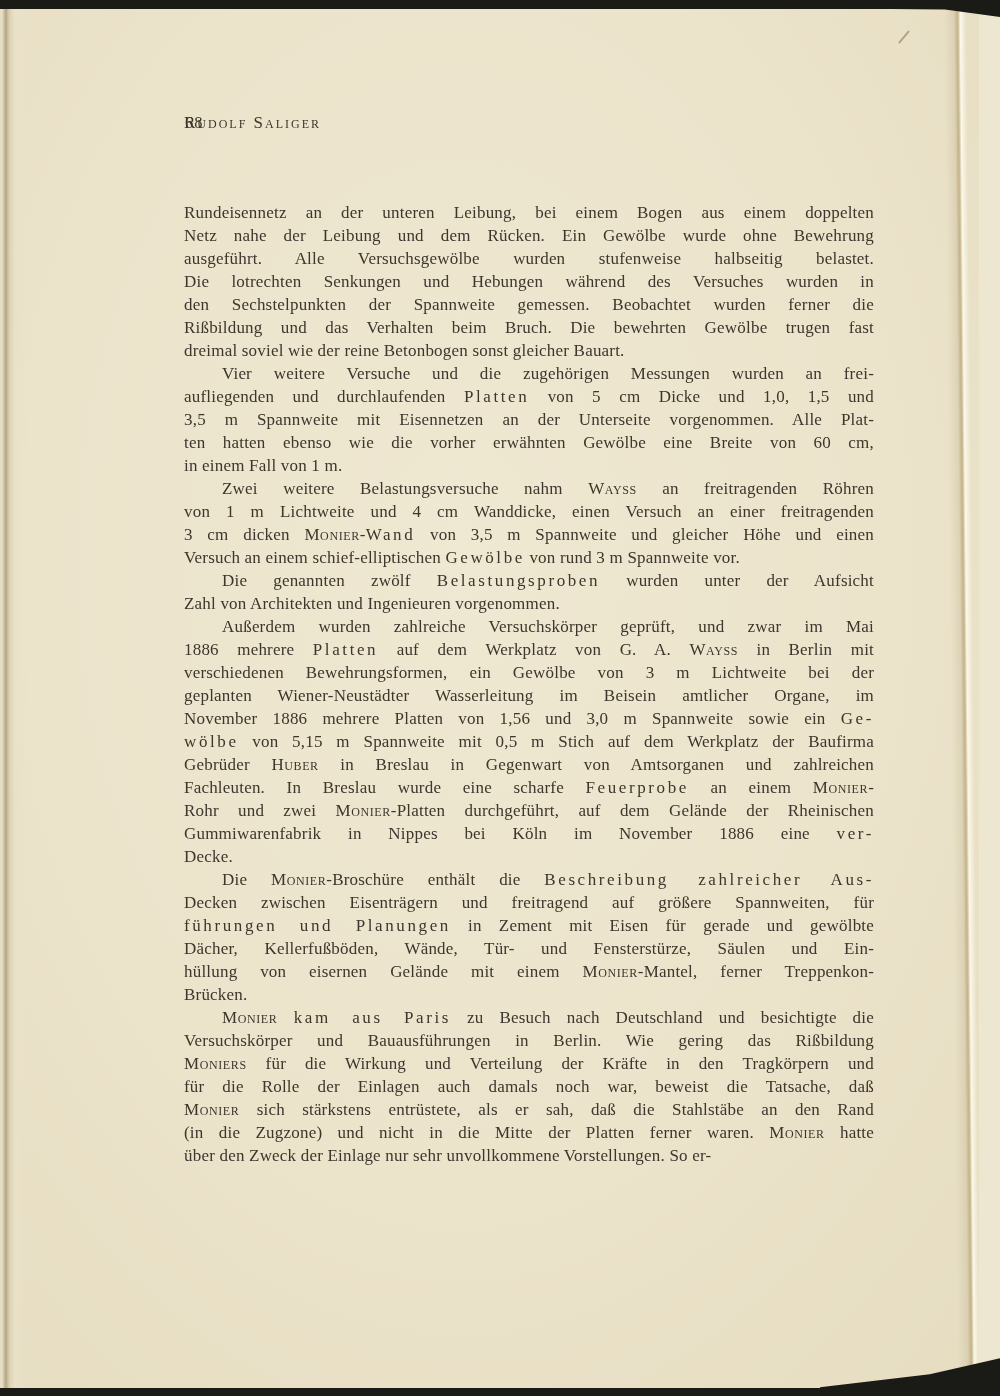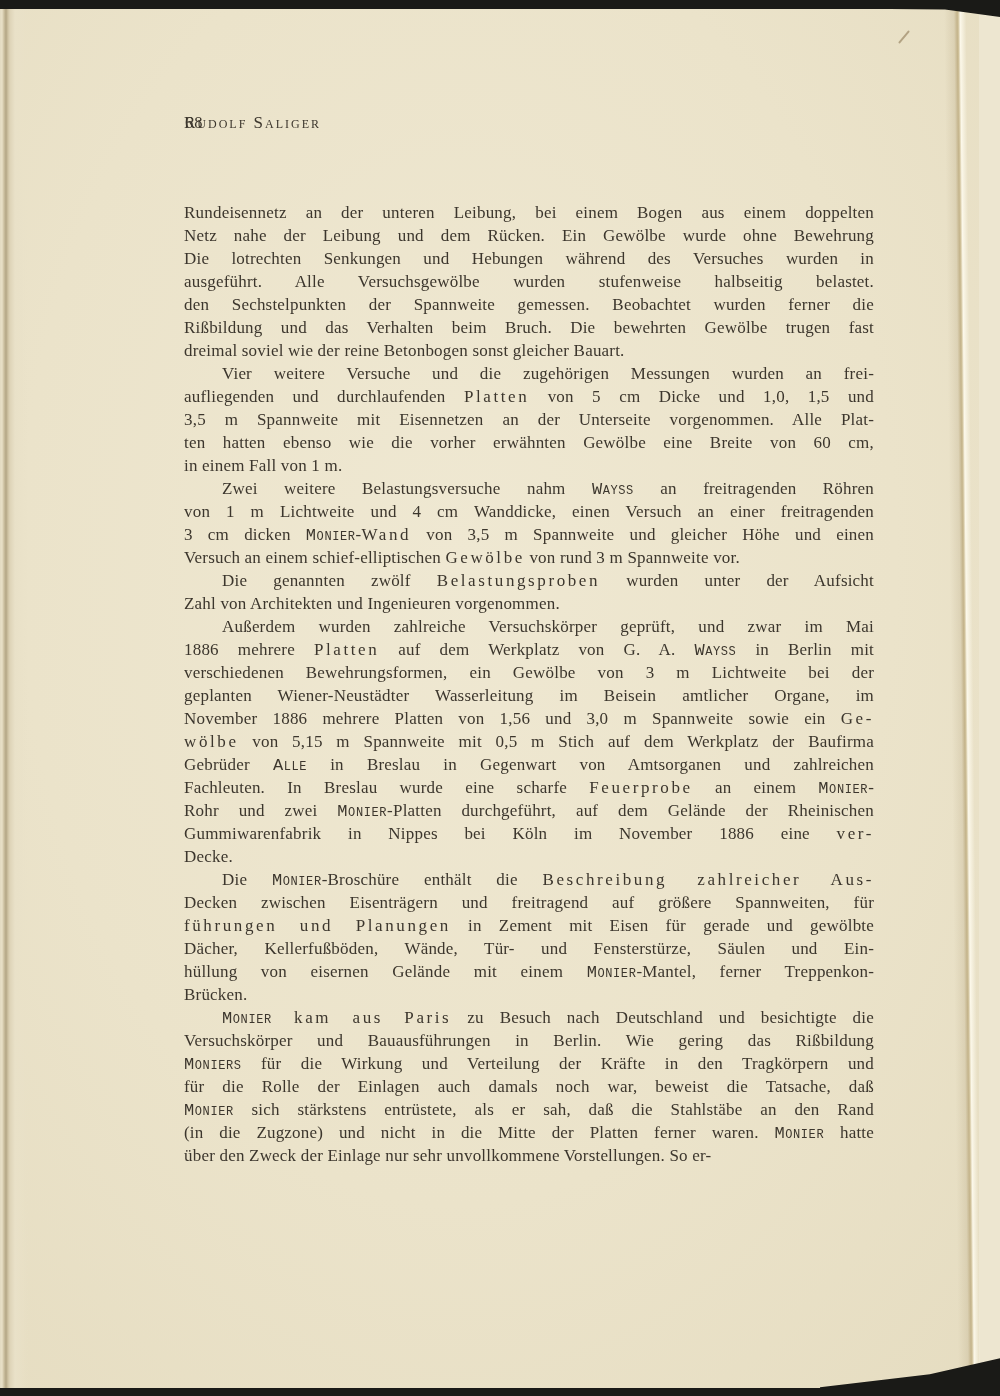--- a/index.html
+++ b/index.html
@@ -64,41 +64,41 @@
     color:#3c362d;font-size:17px;letter-spacing:0.2px;margin-top:42px;
   }
   .line{
     height:23px;line-height:23px;
     text-align:justify;text-align-last:justify;
     white-space:nowrap;
   }
   .line.last{text-align-last:left;}
   .line.first-indent{text-indent:38px;}
   .sp{letter-spacing:2.6px;word-spacing:3px;}
-  .sc{font-variant:small-caps;letter-spacing:0.6px;font-family:Liberation Mono, monospace;}
+  .sc{font-variant:small-caps;letter-spacing:0.6px;}
 </style>
 </head>
 <body>
 
 <div class="scan">
   <div class="paper">
     <div class="gutter-shadow"></div>
     <div class="edge-right"></div>
     <div class="fold-line"></div>
     <div class="scratch"></div>
     <div class="running-head">
       <span class="page-num">68</span>
       <span class="head-title">Rudolf Saliger</span>
     </div>
     <div class="text-block">
         <div class="para">
           <div class="line"><span>Rundeisennetz an der unteren Leibung, bei einem Bogen aus einem doppelten</span></div>
           <div class="line"><span>Netz nahe der Leibung und dem Rücken. Ein Gewölbe wurde ohne Bewehrung</span></div>
+          <div class="line"><span>ausgeführt. Alle Versuchsgewölbe wurden stufenweise halbseitig belastet.</span></div>
           <div class="line"><span>Die lotrechten Senkungen und Hebungen während des Versuches wurden in</span></div>
-          <div class="line"><span>ausgeführt. Alle Versuchsgewölbe wurden stufenweise halbseitig belastet.</span></div>
           <div class="line"><span>den Sechstelpunkten der Spannweite gemessen. Beobachtet wurden ferner die</span></div>
           <div class="line"><span>Rißbildung und das Verhalten beim Bruch. Die bewehrten Gewölbe trugen fast</span></div>
           <div class="line last"><span>dreimal soviel wie der reine Betonbogen sonst gleicher Bauart.</span></div>
         </div>
         <div class="para">
           <div class="line first-indent"><span>Vier weitere Versuche und die zugehörigen Messungen wurden an frei-</span></div>
           <div class="line"><span>aufliegenden und durchlaufenden </span><span class="sp">Platten</span><span> von 5 cm Dicke und 1,0, 1,5 und</span></div>
           <div class="line"><span>3,5 m Spannweite mit Eisennetzen an der Unterseite vorgenommen. Alle Plat-</span></div>
           <div class="line"><span>ten hatten ebenso wie die vorher erwähnten Gewölbe eine Breite von 60 cm,</span></div>
           <div class="line last"><span>in einem Fall von 1 m.</span></div>
@@ -113,21 +113,21 @@
           <div class="line first-indent"><span>Die genannten zwölf </span><span class="sp">Belastungsproben</span><span> wurden unter der Aufsicht</span></div>
           <div class="line last"><span>Zahl von Architekten und Ingenieuren vorgenommen.</span></div>
         </div>
         <div class="para">
           <div class="line first-indent"><span>Außerdem wurden zahlreiche Versuchskörper geprüft, und zwar im Mai</span></div>
           <div class="line"><span>1886 mehrere </span><span class="sp">Platten</span><span> auf dem Werkplatz von G. A. </span><span class="sc">Wayss</span><span> in Berlin mit</span></div>
           <div class="line"><span>verschiedenen Bewehrungsformen, ein Gewölbe von 3 m Lichtweite bei der</span></div>
           <div class="line"><span>geplanten Wiener-Neustädter Wasserleitung im Beisein amtlicher Organe, im</span></div>
           <div class="line"><span>November 1886 mehrere Platten von 1,56 und 3,0 m Spannweite sowie ein </span><span class="sp">Ge-</span></div>
           <div class="line"><span class="sp">wölbe</span><span> von 5,15 m Spannweite mit 0,5 m Stich auf dem Werkplatz der Baufirma</span></div>
-          <div class="line"><span>Gebrüder </span><span class="sc">Alle</span><span> in Breslau in Gegenwart von Amtsorganen und zahlreichen</span></div>
+          <div class="line"><span>Gebrüder </span><span class="sc">Huber</span><span> in Breslau in Gegenwart von Amtsorganen und zahlreichen</span></div>
           <div class="line"><span>Fachleuten. In Breslau wurde eine scharfe </span><span class="sp">Feuerprobe</span><span> an einem </span><span class="sc">Monier</span><span>-</span></div>
           <div class="line"><span>Rohr und zwei </span><span class="sc">Monier</span><span>-Platten durchgeführt, auf dem Gelände der Rheinischen</span></div>
           <div class="line"><span>Gummiwarenfabrik in Nippes bei Köln im November 1886 eine </span><span class="sp">ver-</span></div>
           <div class="line last"><span>Decke.</span></div>
         </div>
         <div class="para">
           <div class="line first-indent"><span>Die </span><span class="sc">Monier</span><span>-Broschüre enthält die </span><span class="sp">Beschreibung zahlreicher Aus-</span></div>
           <div class="line"><span>Decken zwischen Eisenträgern und freitragend auf größere Spannweiten, für</span></div>
           <div class="line"><span class="sp">führungen und Planungen</span><span> in Zement mit Eisen für gerade und gewölbte</span></div>
           <div class="line"><span>Dächer, Kellerfußböden, Wände, Tür- und Fensterstürze, Säulen und Ein-</span></div>

